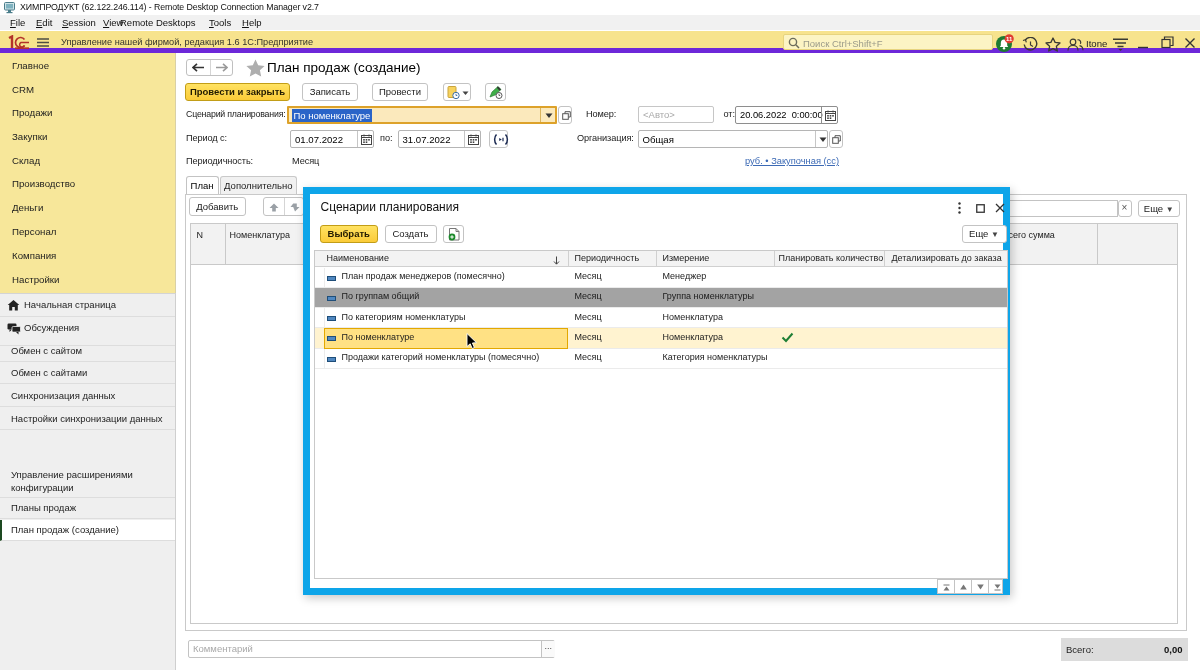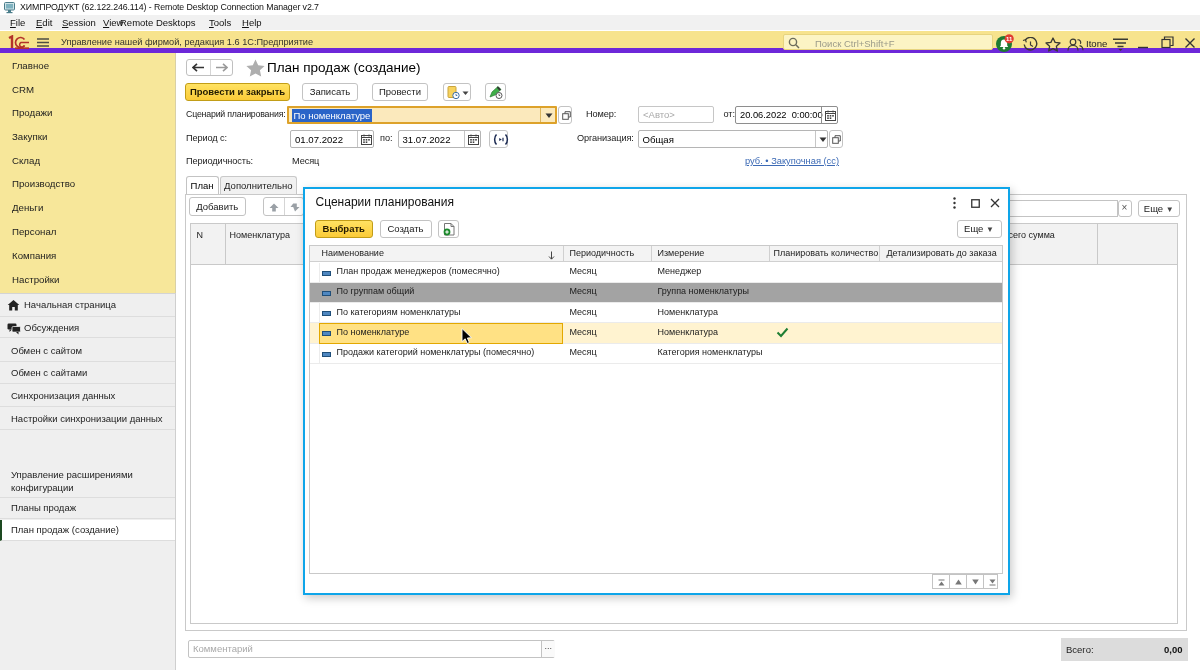--- a/index.html
+++ b/index.html
@@ -9,21 +9,21 @@
 .abs { position:absolute; }
 
 #titlebar { left:0; top:0; width:1200px; height:15px; background:#fff; }
 #titlebar .txt { position:absolute; left:20px; top:2px; font-size:8.8px; letter-spacing:-0.1px; color:#111; }
 #menubar { left:0; top:15px; width:1200px; height:15px; background:#f1f1f1; }
 .mitem { position:absolute; top:2px; font-size:9.5px; color:#111; }
 .mitem u { text-decoration:underline; }
 #topbar { left:0; top:31px; width:1200px; height:22px; background:#f7e38d; border-bottom:5px solid #6d28d9; }
 #appname { position:absolute; left:61px; top:6px; font-size:9.2px; color:#33332b; }
 #searchbox { position:absolute; left:783px; top:3px; width:210px; height:16px; background:#fcf4c4; border:1px solid #e7d47f; border-radius:2px; }
-#searchbox span { position:absolute; left:19px; top:2.5px; color:#9b9b8a; font-size:9.5px;margin-left:12px; }
+#searchbox span { position:absolute; left:19px; top:2.5px; color:#9b9b8a; font-size:9.5px; }
 
 #side-y { left:0; top:53px; width:176px; height:240px; background:#f7e79a; border-right:1px solid #d9d0a5; }
 .syi { position:absolute; left:12px; font-size:9.7px; color:#1d1d1d; }
 #side-g { left:0; top:293px; width:176px; height:377px; background:#efefef; border-right:1px solid #cfcfcf; border-top:1px solid #d4d4d4; }
 .sgi { position:absolute; left:0; width:175px; border-bottom:1px solid #dddddd; color:#1d1d1d; }
 .sgi .t { position:absolute; left:11px; font-size:9.5px; line-height:12.5px; }
 
 .btn { position:absolute; background:#fff; border:1px solid #c3c3c3; border-radius:3px; font-size:9.5px; text-align:center; color:#1a1a1a; }
 .ybtn { position:absolute; background:linear-gradient(#ffe262,#fbcb38); border:1px solid #c29d17; border-radius:3px; font-size:9.5px; font-weight:bold; text-align:center; color:#221a00; }
 .inp { position:absolute; background:#fff; border:1px solid #c6c6c6; border-radius:2px; font-size:9.5px; }
@@ -124,21 +124,21 @@
     <div class="syi" style="top:221px">Настройки</div>
   </div>
 
   <div class="abs" id="side-g">
     <div class="sgi" style="top:0;height:23px">
       <svg class="abs" style="left:7px;top:5px" width="13" height="13" viewBox="0 0 13 13">
           <path d="M6.5 1 L12.3 6 L10.8 6 L10.8 11.5 L7.8 11.5 L7.8 8 L5.2 8 L5.2 11.5 L2.2 11.5 L2.2 6 L0.7 6 Z" fill="#222"></path>
         </svg>
       <div class="t" style="left:24px;top:5px">Начальная страница</div>
     </div>
-    <div class="sgi" style="top:24px;height:20px">
+    <div class="sgi" style="top:24px;height:28px">
       <svg class="abs" style="left:7px;top:5px" width="14" height="12" viewBox="0 0 14 12">
           <rect x="0.5" y="0.5" width="9" height="6" rx="1.2" fill="#222"></rect>
           <path d="M2.5 6.5 L2.5 9 L5 6.5 Z" fill="#222"></path>
           <rect x="5" y="3.5" width="8.5" height="5.6" rx="1.2" fill="#222" stroke="#efefef" stroke-width="0.8"></rect>
           <path d="M11.5 9 L11.5 11.4 L9 9 Z" fill="#222"></path>
         </svg>
       <div class="t" style="left:24px;top:4px">Обсуждения</div>
     </div>
     <div class="sgi" style="top:47px;height:21px">
         <div class="t" style="left:11px;top:4px">Обмен с сайтом</div>
@@ -322,21 +322,21 @@
     <div class="abs" style="left:12px;top:586.5px;width:366.5px;height:18px;background:#fff;border:1px solid #c3c3c3;border-radius:2px">
       <span class="abs" style="left:4px;top:2px;color:#a9a9a9;font-size:9.5px">Комментарий</span>
       <div class="abs" style="left:352px;top:0;width:13.5px;height:16px;border-left:1px solid #c3c3c3;background:#fafafa;text-align:center;line-height:10px;color:#444;font-size:9px">...</div>
     </div>
     <div class="abs" style="left:885px;top:585px;width:126.5px;height:23px;background:#dcdcdc">
       <span class="abs" style="left:5px;top:6px;font-size:9.5px;color:#222">Всего:</span>
       <span class="abs" style="right:5px;top:6px;font-size:9.5px;font-weight:bold;color:#111">0,00</span>
     </div>
   </div>
 
-  <div class="abs" id="dialog" style="left:303px;top:187px;width:707px;height:408px;background:#fff;border:2px solid #0ea5e9;box-shadow:2px 3px 9px rgba(0,0,0,0.22);z-index:50">
+  <div class="abs" id="dialog" style="left:303px;top:187px;width:707px;height:408px;background:#fff;border:7px solid #0ea5e9;box-shadow:2px 3px 9px rgba(0,0,0,0.22);z-index:50">
     <div class="abs" style="left:10.5px;top:6px;font-size:12px;color:#111">Сценарии планирования</div>
     <svg class="abs" style="left:648px;top:8px" width="3" height="12" viewBox="0 0 3 12">
         <circle cx="1.5" cy="1.5" r="1.2" fill="#333"></circle>
         <circle cx="1.5" cy="6" r="1.2" fill="#333"></circle>
         <circle cx="1.5" cy="10.5" r="1.2" fill="#333"></circle>
       </svg>
     <svg class="abs" style="left:666px;top:10px" width="9" height="9" viewBox="0 0 9 9">
         <rect x="0.75" y="0.75" width="7.5" height="7.5" fill="none" stroke="#333" stroke-width="1.3"></rect>
       </svg>
     <svg class="abs" style="left:685px;top:9px" width="10" height="10" viewBox="0 0 10 10">

